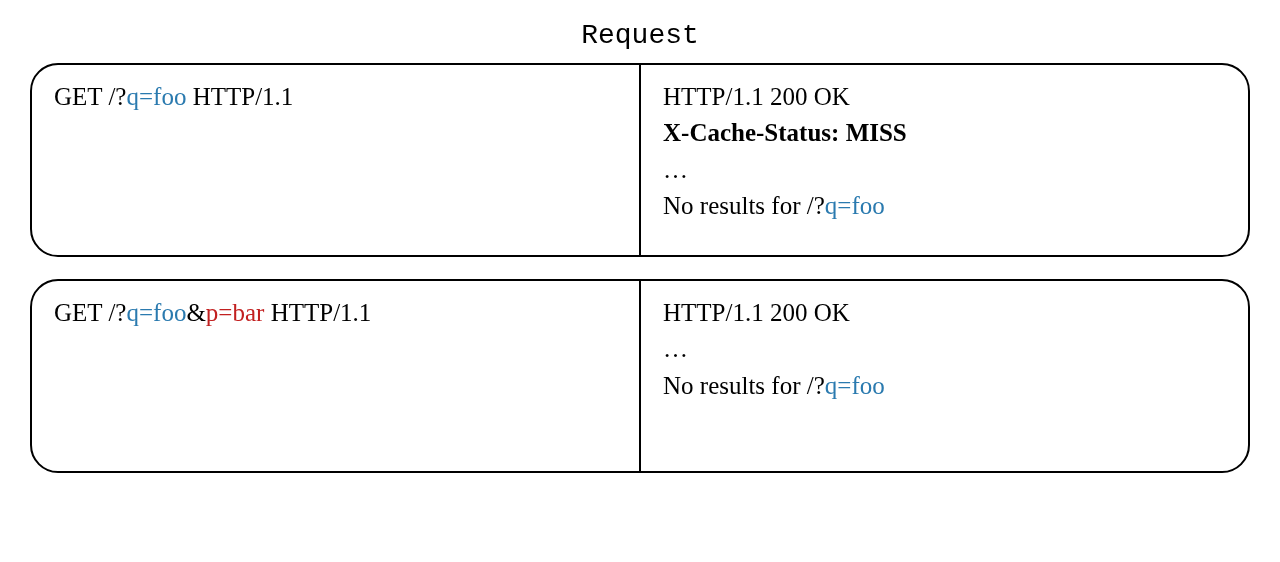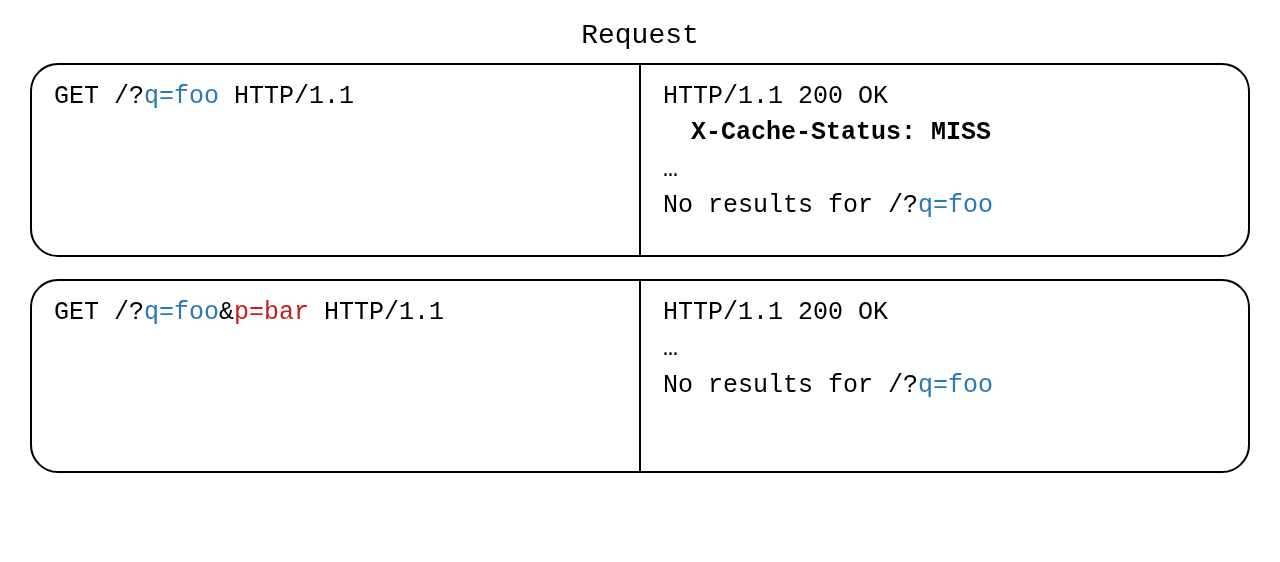--- a/index.html
+++ b/index.html
@@ -27,39 +27,38 @@
     .row {
       display: flex;
       border: 2px solid #000;
       border-radius: 28px;
       margin-bottom: 22px;
       overflow: hidden;
     }
     .cell {
       flex: 1;
       padding: 14px 22px 18px 22px;
-      font-family: Liberation Mono, monospace;
+      font-family: Liberation Serif, serif;
       font-size: 25px;
       line-height: 1.45;
       color: #000;
       min-height: 190px;
     }
     .cell.left {
       border-right: 2px solid #000;
     }
     .blue {
       color: #2a7aaf;
     }
     .red {
       color: #c22020;
       text-align: center;
     }
     .bold {
       font-weight: 700;
-      margin-left: 28px;
     }
   </style>
 </head>
 <body>
 
 <div class="headers">
   <div class="col">Request</div>
 </div>
 
 <div class="row">

